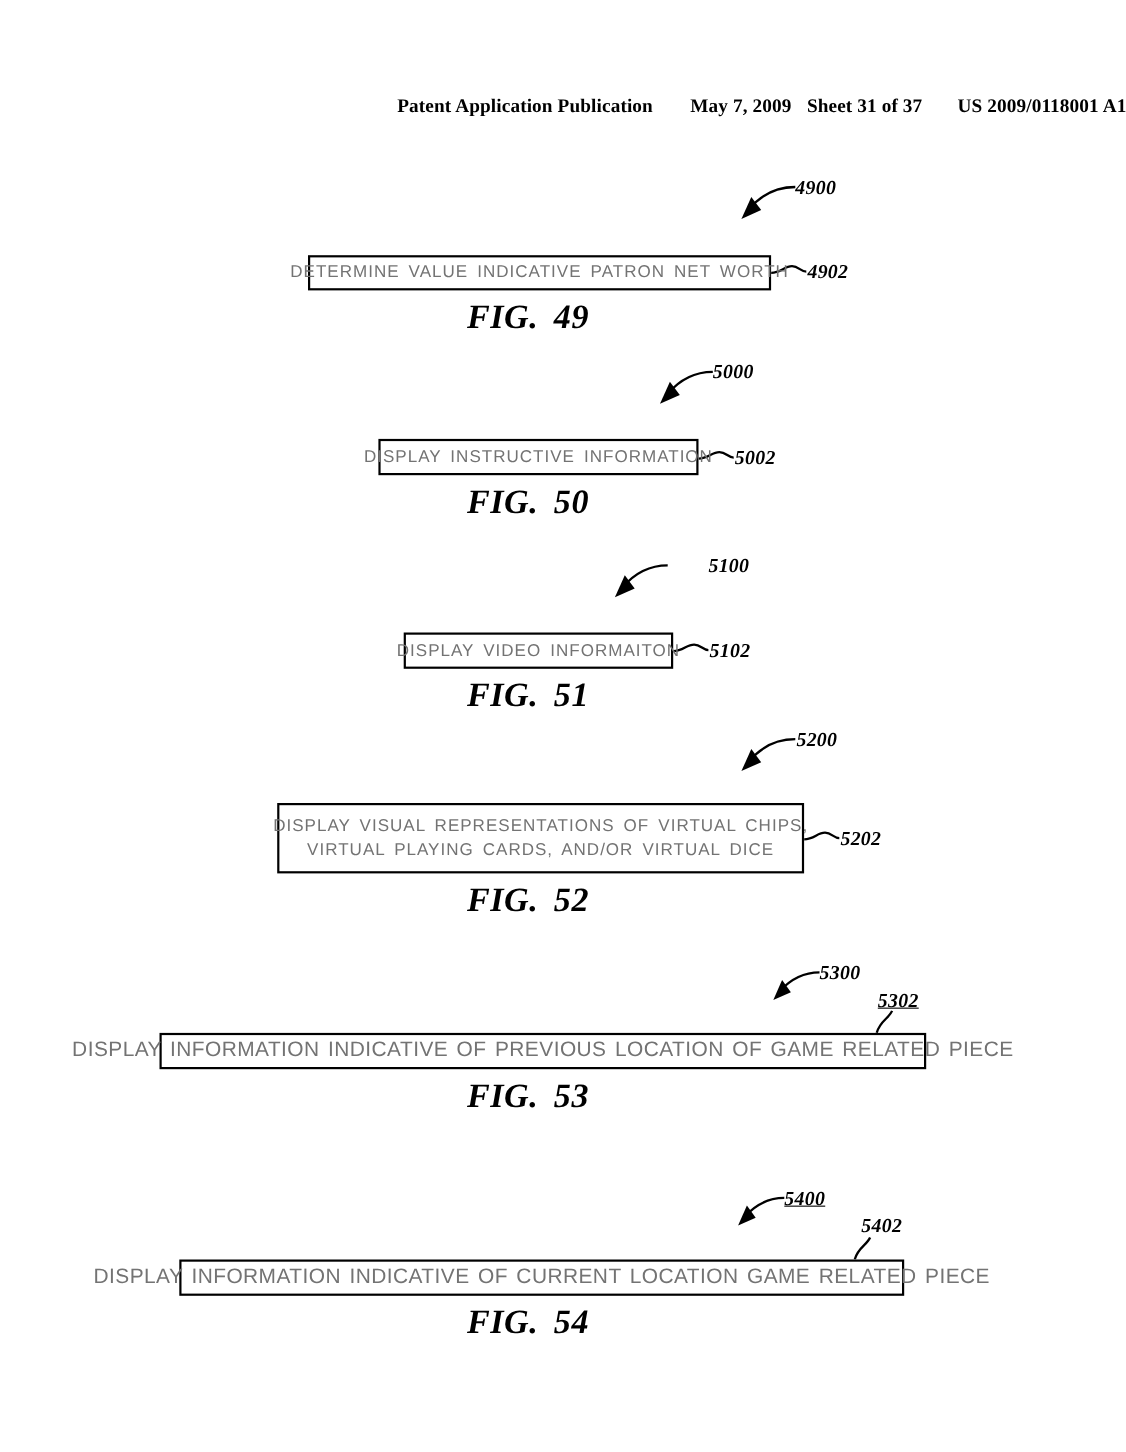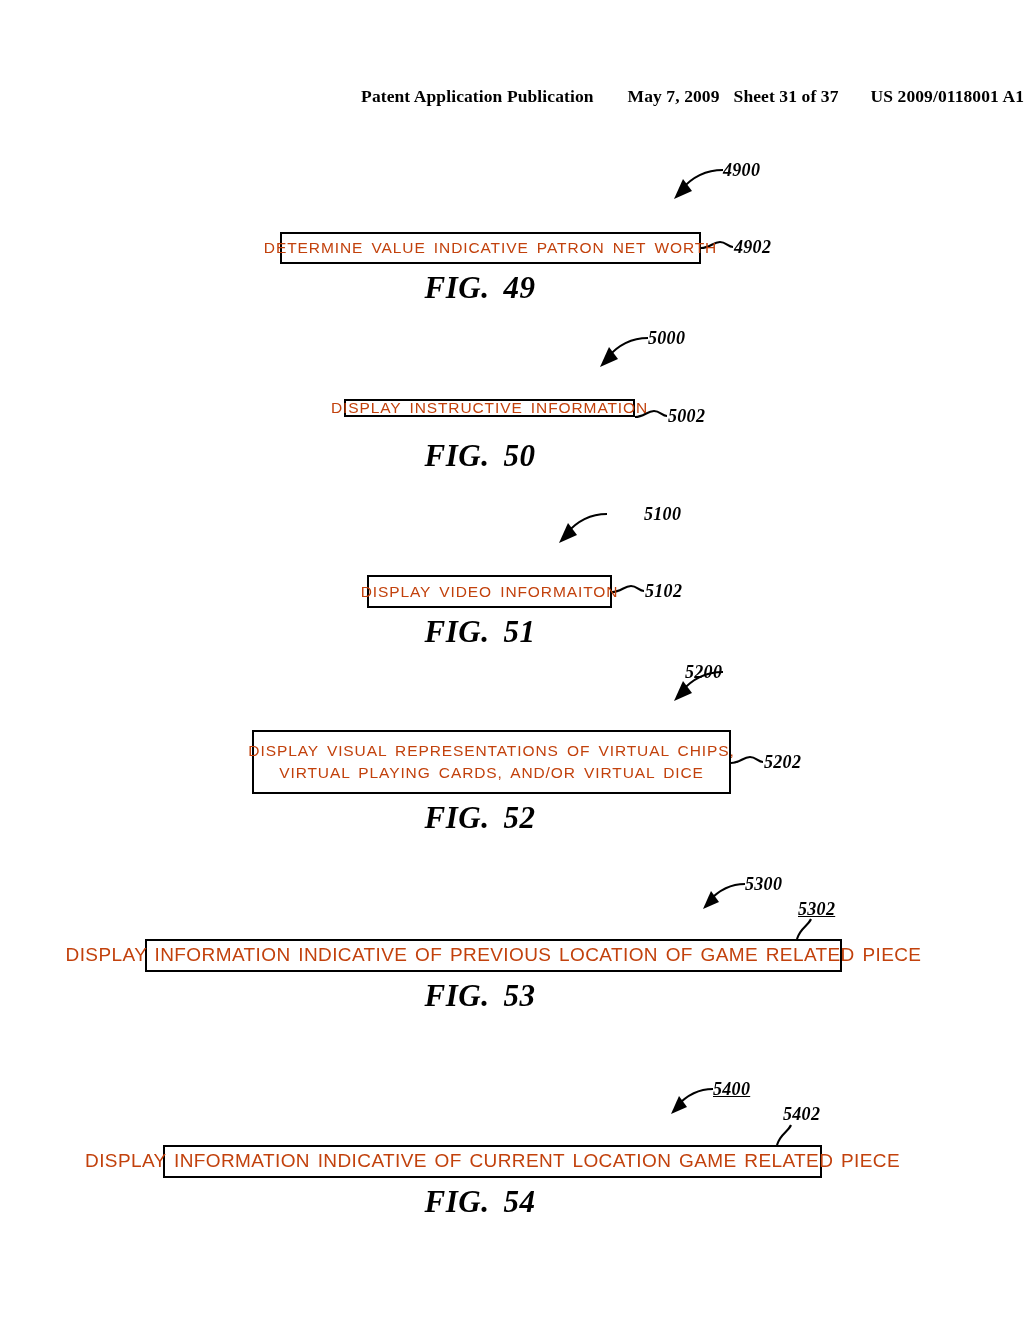--- a/index.html
+++ b/index.html
@@ -49,21 +49,21 @@
     justify-content: center;
   }
   .proc-line {
     font-family: "Liberation Sans", sans-serif;
     font-size: 15.5px;
     font-weight: 400;
     letter-spacing: 0.9px;
     word-spacing: 3px;
     white-space: nowrap;
     line-height: 1.42;
-    color: #c2410c;
+    color: #737373;
   }
   .proc-box.narrow-text .proc-line { font-size: 19px; letter-spacing: 0.4px; word-spacing: 2px; }
 
   
   .fig-caption {
     position: absolute;
     font-family: "Liberation Serif", serif;
     font-style: italic;
     font-weight: bold;
     font-size: 31px;
@@ -156,21 +156,21 @@
   <div class="ref-num" style="left:734px; top:237px;">4902</div>
 
   <div class="fig-caption" style="left:0px; top:270px; width:1024px; text-align:center; transform:translateX(-32px);">
     <span>FIG.</span><span class="fignum">49</span>
   </div>
 </div>
 
 <div class="fig-group">
   <div class="ref-num" style="left:648px; top:328px;">5000</div>
 
-  <div class="proc-box" style="left:344px; top:399px; width:291px; height:18px;">
+  <div class="proc-box" style="left:344px; top:399px; width:291px; height:33px;">
     <div class="proc-line">DISPLAY INSTRUCTIVE INFORMATION</div>
   </div>
 
   <div class="ref-num" style="left:668px; top:406px;">5002</div>
 
   <div class="fig-caption" style="left:0px; top:438px; width:1024px; text-align:center; transform:translateX(-32px);">
     <span>FIG.</span><span class="fignum">50</span>
   </div>
 </div>
 
@@ -182,21 +182,21 @@
   </div>
 
   <div class="ref-num" style="left:645px; top:581px;">5102</div>
 
   <div class="fig-caption" style="left:0px; top:614px; width:1024px; text-align:center; transform:translateX(-32px);">
     <span>FIG.</span><span class="fignum">51</span>
   </div>
 </div>
 
 <div class="fig-group">
-  <div class="ref-num" style="left:685px; top:662px;">5200</div>
+  <div class="ref-num" style="left:724px; top:662px;">5200</div>
 
   <div class="proc-box" style="left:252px; top:730px; width:479px; height:64px;">
     <div class="proc-line">DISPLAY VISUAL REPRESENTATIONS OF VIRTUAL CHIPS,</div>
     <div class="proc-line">VIRTUAL PLAYING CARDS, AND/OR VIRTUAL DICE</div>
   </div>
 
   <div class="ref-num" style="left:764px; top:752px;">5202</div>
 
   <div class="fig-caption" style="left:0px; top:800px; width:1024px; text-align:center; transform:translateX(-32px);">
     <span>FIG.</span><span class="fignum">52</span>

